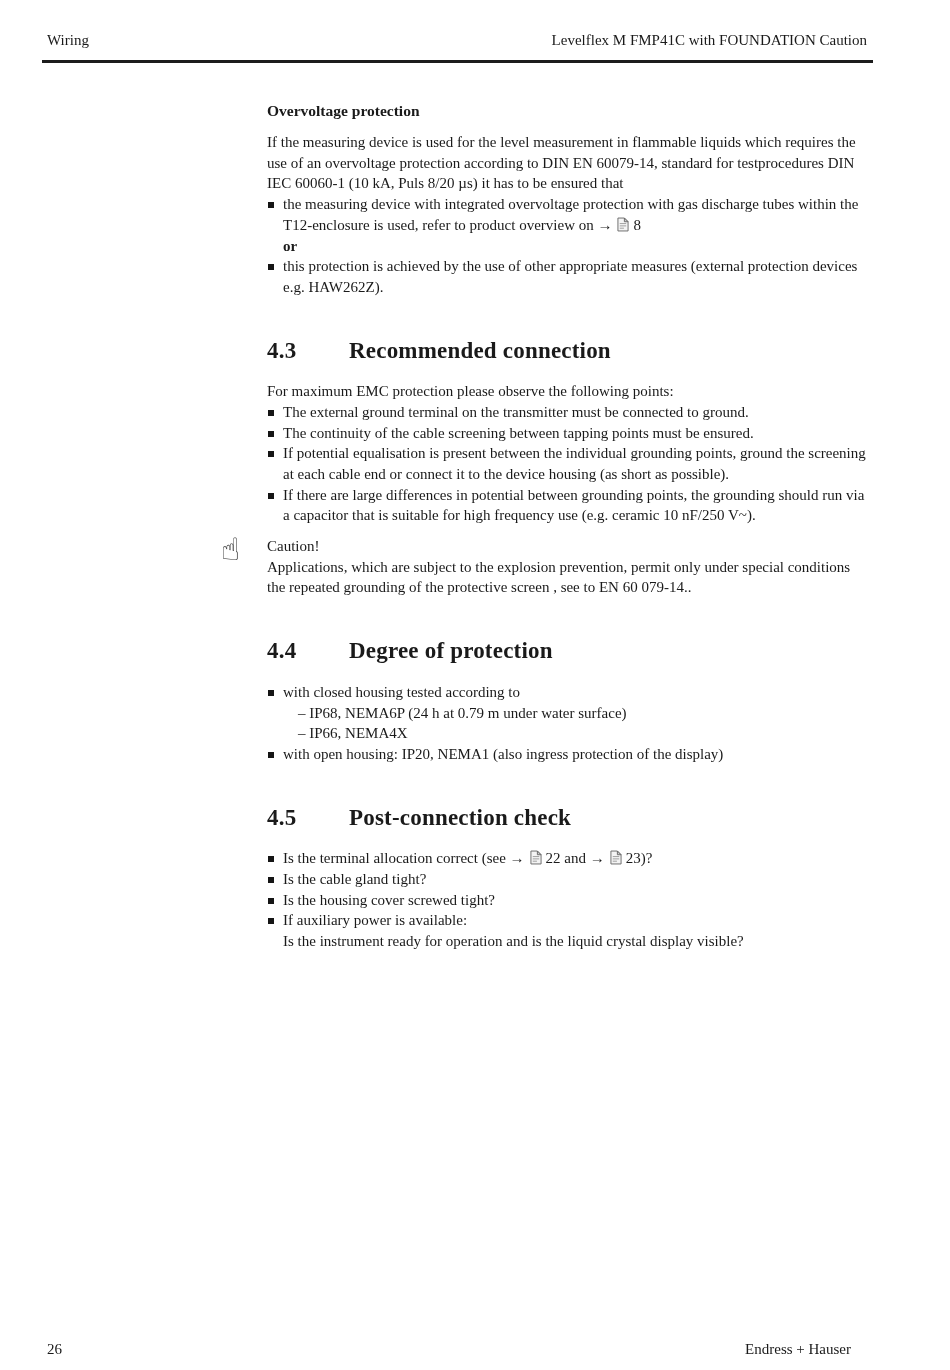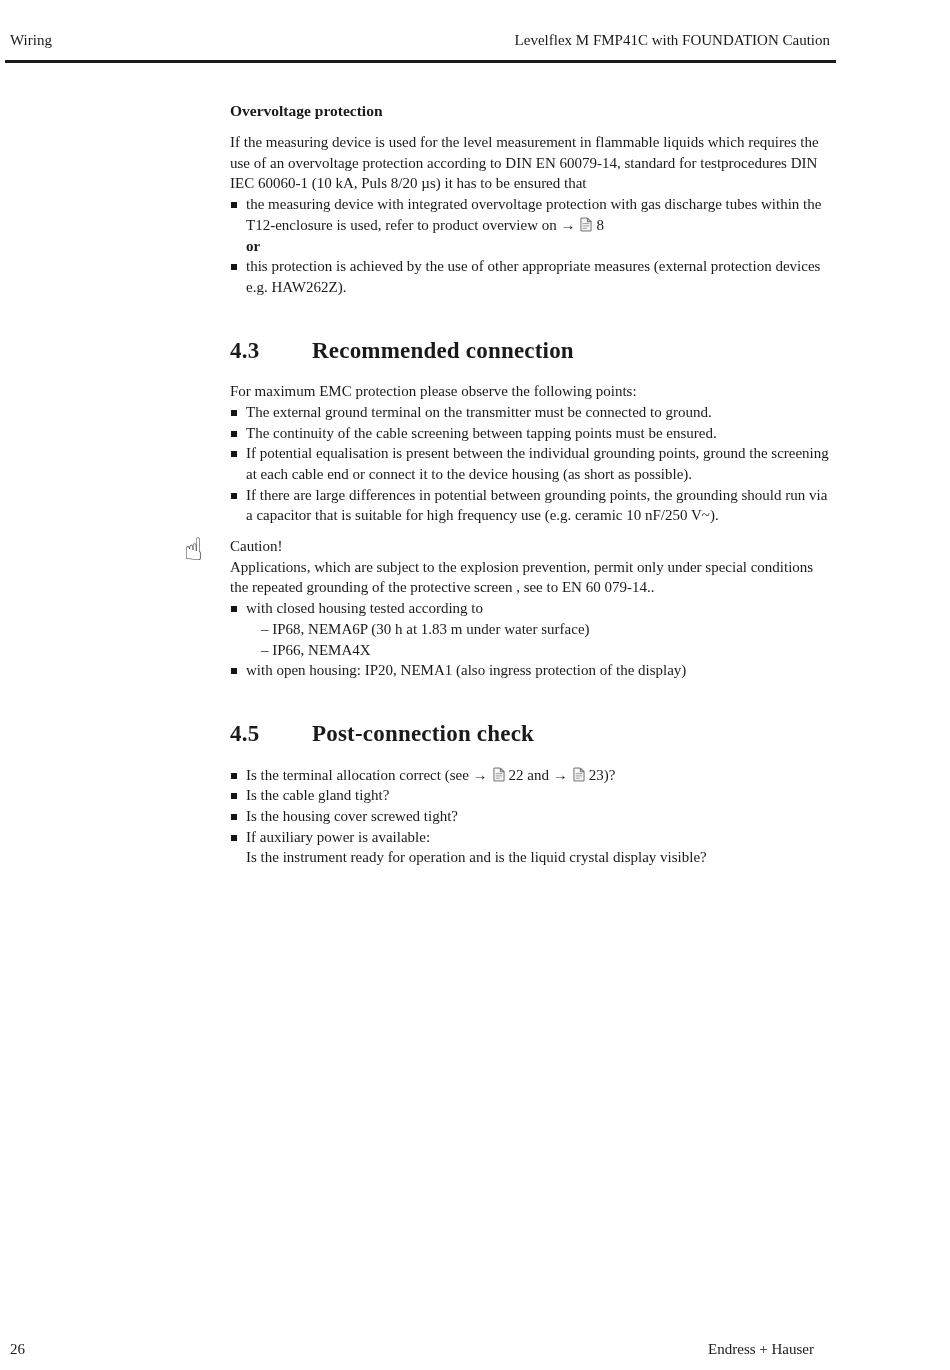--- a/index.html
+++ b/index.html
@@ -6,20 +6,21 @@
   .page {
     position: relative;
     width: 896px;
     height: 1370px;
     background: #ffffff;
     color: #1a1a1a;
     font-family: "Liberation Serif", "DejaVu Serif", serif;
     font-size: 15px;
     line-height: 1.38;
     overflow: hidden;
+    margin-left: 37px;
   }
   
   .hrow {
     display: flex;
     justify-content: space-between;
     align-items: baseline;
     padding: 30px 66px 0 10px;
     font-size: 15px;
   }
   .rule {
@@ -141,24 +142,27 @@
         <li><span>If there are large differences in potential between grounding points, the grounding should run via a capacitor that is suitable for high frequency use (e.g. ceramic 10 nF/250 V~).</span></li>
       </ul>
       <div class="caution">
         <span class="caution-icon">☝</span>
         <p>Caution!</p>
         <p>Applications, which are subject to the explosion prevention, permit only under special conditions the repeated grounding of the protective screen , see to EN 60 079-14..</p>
       </div>
     </section>
 
     <section>
+      <h2 class="sechead">
+        <span class="num">4.4</span><span>Degree of protection</span>
+      </h2>
       <ul class="sq">
         <li>
           <span>with closed housing tested according to</span>
-          <span class="subline">– IP68, NEMA6P (30 h at 1.83 m under water surface)</span>
+          <span class="subline">– IP68, NEMA6P (24 h at 0.79 m under water surface)</span>
           <span class="subline">– IP66, NEMA4X</span>
         </li>
         <li><span>with open housing: IP20, NEMA1 (also ingress protection of the display)</span></li>
       </ul>
     </section>
 
     <section>
       <h2 class="sechead">
         <span class="num">4.5</span><span>Post-connection check</span>
       </h2>

